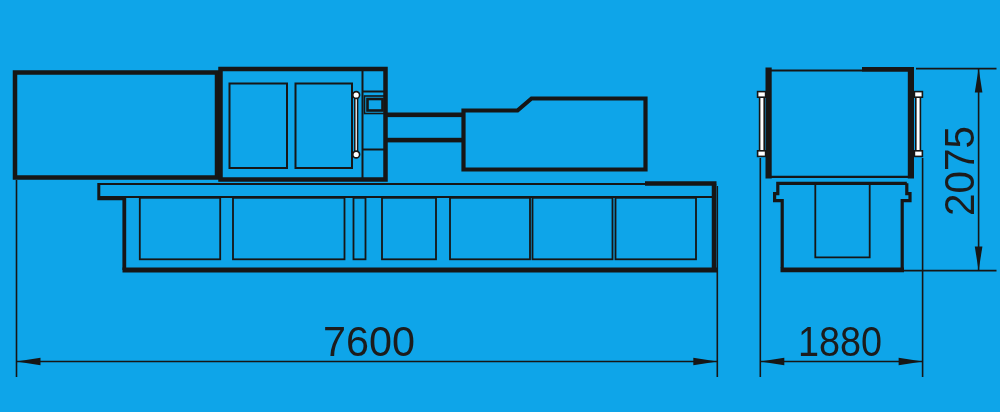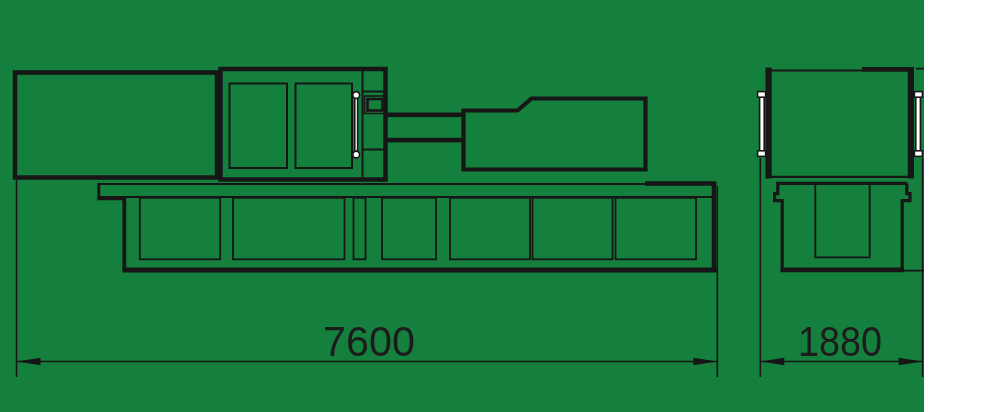--- a/index.html
+++ b/index.html
@@ -3,23 +3,23 @@
 <meta charset="utf-8">
 <style>
   html, body {
     margin: 0;
     padding: 0;
     background: #ffffff;
     font-family: "Liberation Sans", sans-serif;
   }
   .canvas {
     position: relative;
-    width: 924px;
+    width: 1000px;
     height: 412px;
-    background: #15803d;
+    background: #0ea5e9;
     overflow: hidden;
   }
   svg { display: block; }
   .ln   { stroke: #161616; fill: none; }
   .fillb{ fill: #161616; stroke: none; }
   .wfill{ stroke: #161616; fill: #ffffff; }
   .dim-text {
     font-family: "Liberation Sans", sans-serif;
     font-size: 42px;
     fill: #1c1c1c;

